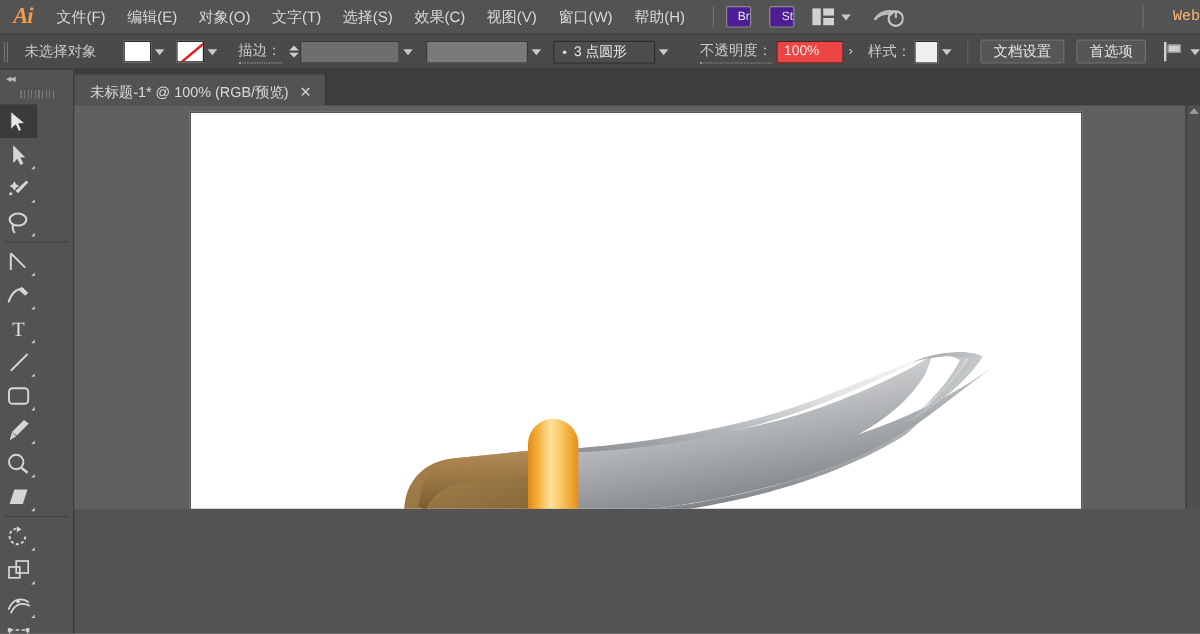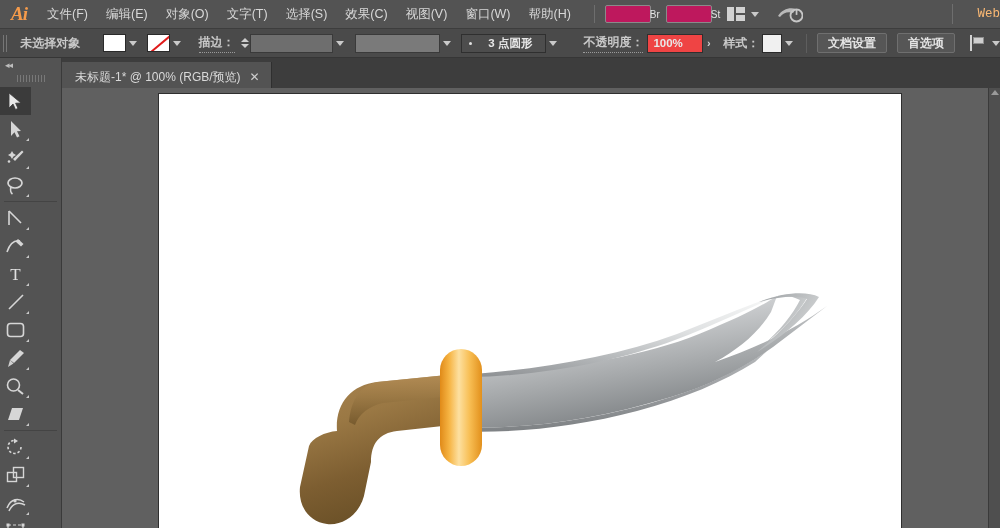--- a/index.html
+++ b/index.html
@@ -3,21 +3,21 @@
 <meta charset="utf-8">
 <style>
   * { box-sizing: border-box; margin: 0; padding: 0; }
   html, body {
     width: 1000px; height: 528px;
     overflow: hidden;
     background: #535353;
     font-family: "Liberation Sans", "DejaVu Sans", sans-serif;
     -webkit-font-smoothing: antialiased;
   }
-  #app { position: relative; width: 1000px; height: 528px; }
+  #app { position: relative; width: 1000px; height: 424px; }
 
   
   .menubar {
     position: absolute; left: 0; top: 0; width: 1000px; height: 29px;
     background: #535353;
     display: flex; align-items: center;
     border-bottom: 1px solid #3d3d3d;
   }
   .ai-logo {
     width: 38px; height: 29px;
@@ -28,24 +28,24 @@
   }
   .menu-item {
     padding: 0 9px; height: 29px; line-height: 29px;
     font-size: 12.5px; color: #d8d8d8; white-space: nowrap;
     cursor: default;
   }
   .mb-sep {
     width: 1px; height: 18px; background: #6e6e6e; margin: 0 10px 0 14px;
   }
   .mb-chip {
-    width: 21px; height: 18px; background: #be185d;
+    width: 21px; height: 18px; background: #4c1d95;
     border: 1px solid #8a8a8a; border-radius: 2px;
-    color: #e3e3e3; font-size: 10px; text-align: left; line-height: 17px;
-    margin-right: 15px; cursor: default; padding-left: 44px;
+    color: #e3e3e3; font-size: 10px; text-align: right; line-height: 17px;
+    margin-right: 15px; cursor: default;
   }
   .mb-arrange { display: flex; align-items: center; margin-right: 18px; cursor: default; }
   .arrange-glyph { width: 18px; height: 14px; position: relative; }
   .arrange-glyph .l { position: absolute; left: 0; top: 0; width: 7px; height: 14px; background: #d2d2d2; }
   .arrange-glyph .r1 { position: absolute; left: 9px; top: 0; width: 9px; height: 6px; background: #d2d2d2; }
   .arrange-glyph .r2 { position: absolute; left: 9px; top: 8px; width: 9px; height: 6px; background: #d2d2d2; }
   .caret {
     width: 0; height: 0; margin-left: 6px;
     border-left: 4px solid transparent; border-right: 4px solid transparent;
     border-top: 5px solid #c9c9c9;
@@ -55,21 +55,20 @@
   .mb-web {
     font-size: 12.5px; color: #fdba74; padding-left: 24px; white-space: nowrap; font-family: Liberation Mono, monospace;
   }
 
   
   .controlbar {
     position: absolute; left: 0; top: 29px; width: 1000px; height: 29px;
     background: #4a4a4a;
     display: flex; align-items: center;
     border-bottom: 1px solid #363636;
-    font-weight: bold;
   }
   .grip {
     width: 7px; height: 17px; margin: 0 5px 0 3px;
     background: repeating-linear-gradient(to right, #767676 0 1px, transparent 1px 3px);
   }
   .cb-label {
     font-size: 12px; color: #c9c9c9; white-space: nowrap; cursor: default;
   }
   .cb-label.dotted { border-bottom: 1px dotted #9a9a9a; padding-bottom: 1px; }
   .swatch-box {
@@ -101,21 +100,21 @@
   .spin .up { border-bottom: 4px solid #cfcfcf; }
   .spin .dn { border-top: 4px solid #cfcfcf; }
   .combo-empty {
     width: 92px; height: 19px; background: #6e6e6e; border: 1px solid #3a3a3a;
   }
   .combo-wide {
     width: 93px; height: 19px; background: #7a7a7a; border: 1px solid #3a3a3a;
   }
   .stroke-profile {
     width: 92px; height: 19px; background: #4d4d4d; border: 1px solid #2f2f2f;
-    display: flex; align-items: center; gap: 16px; padding-left: 7px;
+    display: flex; align-items: center; gap: 6px; padding-left: 7px;
     font-size: 11.5px; color: #e8e8e8; white-space: nowrap;
   }
   .dot { width: 3px; height: 3px; border-radius: 50%; background: #e0e0e0; }
   .opacity-field {
     width: 60px; height: 19px; background: #ef4444; border: 1px solid #2f2f2f;
     font-size: 11.5px; color: #e8e8e8; line-height: 17px; padding-left: 5px;
   }
   .opacity-arrow {
     width: 14px; height: 19px; color: #cfcfcf; font-size: 11px;
     display: flex; align-items: center; justify-content: center;

